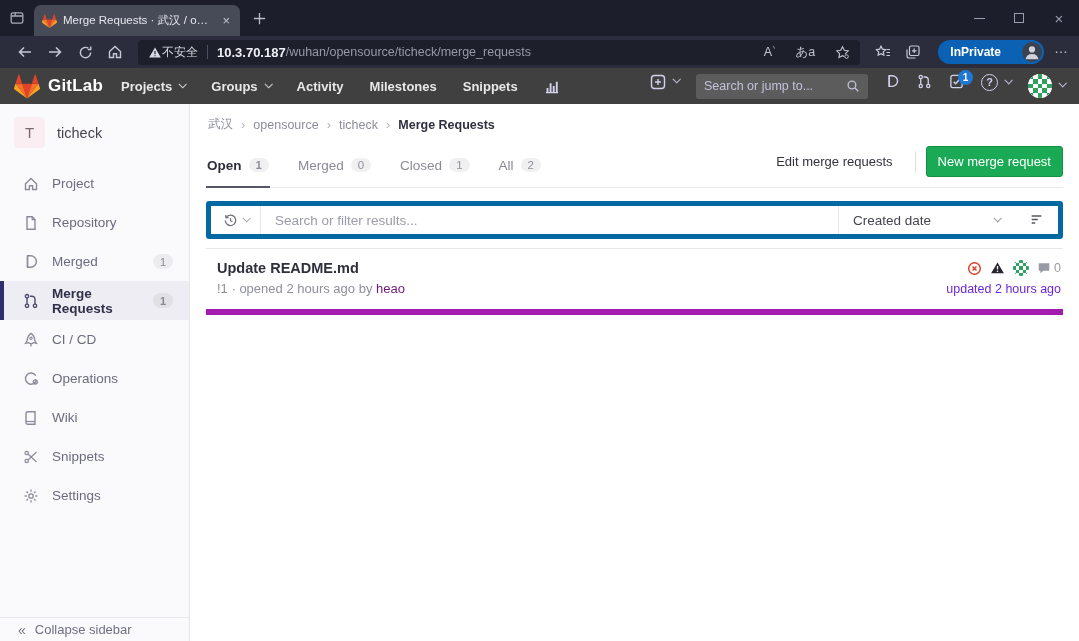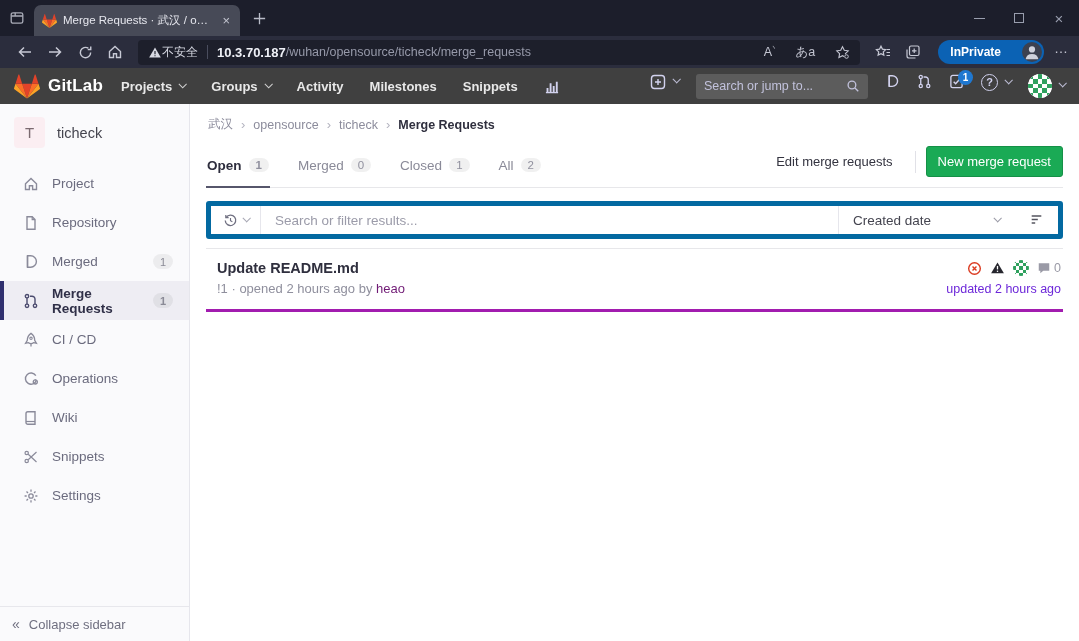--- a/index.html
+++ b/index.html
@@ -75,22 +75,22 @@
   .proj-name{font-size:14.5px;color:#45454f}
   .snav{margin-top:6px}
   .sitem{height:39px;display:flex;align-items:center;padding:0 16px 0 23px;color:#6b6b7e;
     font-size:13.5px;position:relative;cursor:default}
   .sitem .sicon{width:16px;height:16px;margin-right:13px;color:#8a8a9a;flex:none;display:flex}
   .sitem .sbadge{margin-left:auto;background:rgba(0,0,0,.055);color:#8a8a96;font-size:11px;
     border-radius:9px;padding:1.5px 7px}
   .sitem.active{background:#eeedf3;color:#303048;font-weight:600}
   .sitem.active .sicon{color:#4b4b6e}
   .sitem.active::before{content:"";position:absolute;left:0;top:0;bottom:0;width:4px;background:#2f2f6e}
-  .collapse{position:absolute;left:0;right:0;bottom:0;height:35px;border-top:1px solid #e7e7ec;
-    display:flex;align-items:center;padding-left:12px;gap:9px;color:#6f6f80;font-size:13px}
+  .collapse{position:absolute;left:0;right:0;bottom:0;height:24px;border-top:1px solid #e7e7ec;
+    display:flex;align-items:center;padding-left:18px;gap:9px;color:#6f6f80;font-size:13px}
   .collapse .chev::before{content:"«";font-size:14px}
 
   .content{flex:1;min-width:0;padding:0 16px;position:relative}
   .crumbs{display:flex;align-items:center;padding:12px 2px 0;font-size:12.5px;color:#8c8c9c;gap:8px}
   .crumbs .sep::before{content:"›";color:#b3b3bf;font-size:13px}
   .crumbs .cur{color:#2f2f3e;font-weight:700}
   .crumbs a{color:#8c8c9c;text-decoration:none}
 
   .tabsrow{display:flex;align-items:stretch;border-bottom:1px solid #e7e7ea;margin-top:10px;height:45px}
   .stab{display:flex;align-items:center;margin-right:27px;padding:0 1px;font-size:13.5px;
@@ -111,21 +111,21 @@
   .fhist .caret{border-color:#9a9aa8;margin:0 0 2px}
   .finput{flex:1;display:flex;align-items:center;padding:0 14px}
   .finput input{width:100%;border:0;outline:0;font-size:13.5px;color:#44444f;font-family:inherit}
   .finput input::placeholder{color:#9b9ba9}
   .fsort{width:176px;border-left:1px solid #e6e6ec;display:flex;align-items:center;
     padding:0 14px;font-size:13.5px;color:#44444f}
   .fsort .caret{margin-left:auto;border-color:#8a8a98}
   .fdir{width:44px;display:flex;align-items:center;justify-content:center;color:#55555f}
 
   .mrlist{margin-top:9px;border-top:1px solid #e7e7ea}
-  .mrrow{display:flex;padding:11px 2px 13px 11px;border-bottom:3px solid #a21caf}
+  .mrrow{display:flex;padding:11px 2px 13px 11px;border-bottom:6px solid #a21caf}
   .mrtitle{font-size:14.5px;font-weight:700;color:#2f2f3e}
   .mrmeta{margin-top:5px;font-size:13px;color:#8f8f9d}
   .mrmeta .author{color:#701a75}
   .mrright{margin-left:auto;display:flex;flex-direction:column;align-items:flex-end}
   .mricons{display:flex;align-items:center;gap:8px}
   .mini-avatar{width:16px;height:16px;border-radius:50%;overflow:hidden;background:#fff;display:flex}
   .cmt{display:flex;align-items:center;gap:3px;color:#9a9aa6;font-size:12.5px}
   .updated{margin-top:6px;font-size:12.5px;color:#6d28d9}
 
   svg{display:block}

